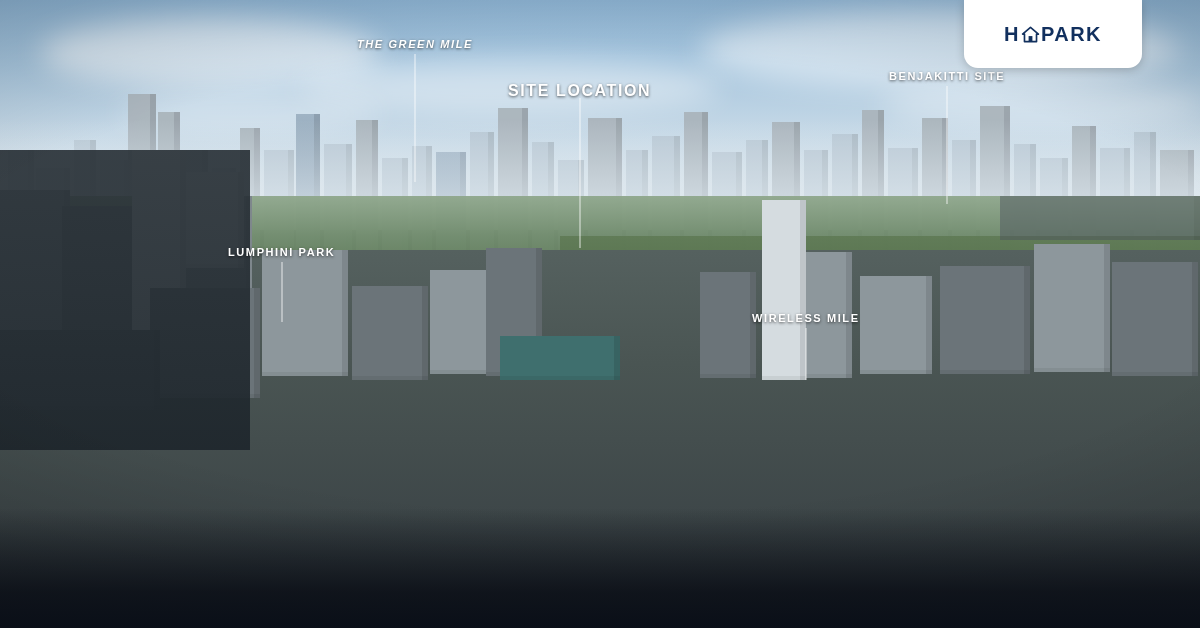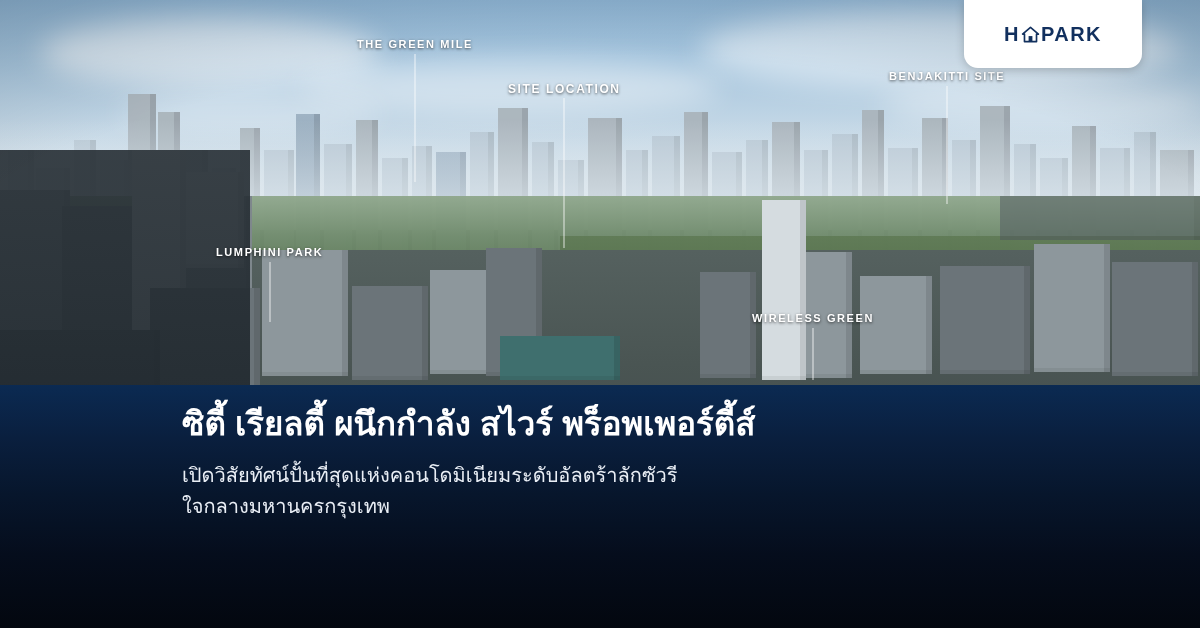--- a/index.html
+++ b/index.html
@@ -263,59 +263,52 @@
     <div class="b dark win" style="left:940px; top:266px; width:90px;  height:108px;"></div>
     <div class="b near win" style="left:1034px;top:244px; width:76px;  height:128px;"></div>
     <div class="b dark win" style="left:1112px;top:262px; width:86px;  height:114px;"></div>
     <div class="b darker" style="left:1000px;top:196px; width:200px; height:44px; opacity:.55;"></div>
 
     <div class="fg-left"></div>
     <div class="vignette"></div>
     <div class="bottomfade"></div>
   </div>
 
-  <div class="pin" style="left:357px; top:38px;">
+  <div class="pin" style="left:357px; top:38px;font-style:italic;">
     <span>THE GREEN MILE</span>
     <span class="stem" style="height:128px;"></span>
   </div>
 
-  <div class="pin" style="left:508px; top:82px; font-size:12px;">
+  <div class="pin" style="left:508px; top:82px; font-size:16px;">
     <span>SITE LOCATION</span>
     <span class="stem" style="height:150px;"></span>
   </div>
 
   <div class="pin" style="left:889px; top:70px;">
     <span>BENJAKITTI SITE</span>
     <span class="stem" style="height:118px;"></span>
   </div>
 
-  <div class="pin" style="left:216px; top:246px;">
+  <div class="pin" style="left:228px; top:246px;">
     <span>LUMPHINI PARK</span>
     <span class="stem" style="height:60px;"></span>
   </div>
 
   <div class="pin" style="left:752px; top:312px;">
-    <span>WIRELESS GREEN</span>
+    <span>WIRELESS MILE</span>
     <span class="stem" style="height:52px;"></span>
   </div>
 
   <div class="logo-card">
     <div class="logo-word">
       <span>H</span>
       <span class="logo-house">
         <svg viewBox="0 0 24 24" width="19" height="19" aria-hidden="true">
           <path d="M12 3 L22 11.5 L19.6 11.5 L19.6 21 L4.4 21 L4.4 11.5 L2 11.5 Z" fill="none" stroke="#12305e" stroke-width="2.1" stroke-linejoin="round"></path>
           <rect x="9.6" y="14" width="4.8" height="7" fill="#12305e"></rect>
         </svg>
       </span>
       <span>PARK</span>
     </div>
   </div>
 
-  <div class="caption">
-    <div class="caption-inner">
-      <h1 class="headline">ซิตี้ เรียลตี้ ผนึกกำลัง สไวร์ พร็อพเพอร์ตี้ส์</h1>
-      <p class="subline">เปิดวิสัยทัศน์ปั้นที่สุดแห่งคอนโดมิเนียมระดับอัลตร้าลักซัวรี</p>
-      <p class="subline">ใจกลางมหานครกรุงเทพ</p>
-    </div>
-  </div>
 
 </div>
 
 </body></html>

